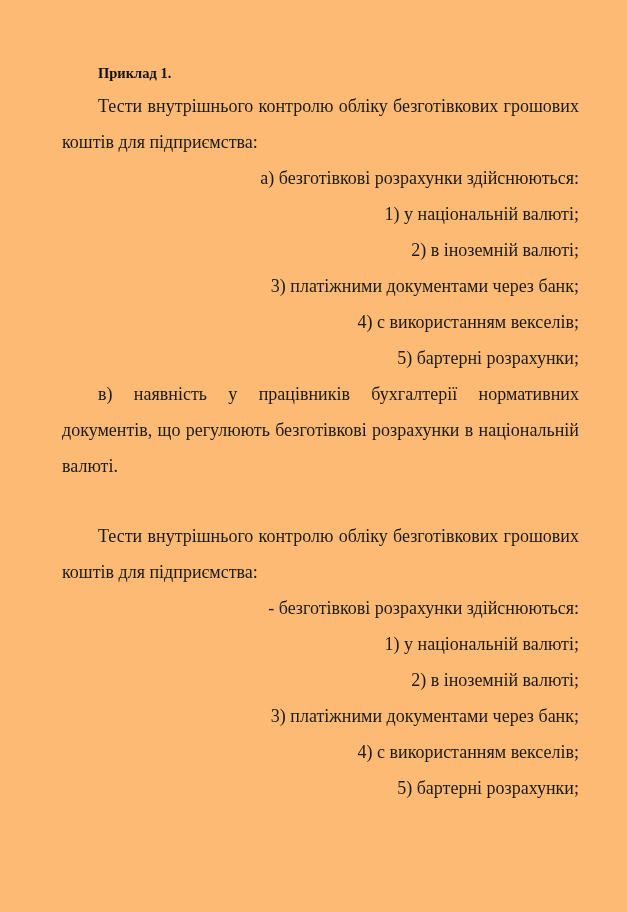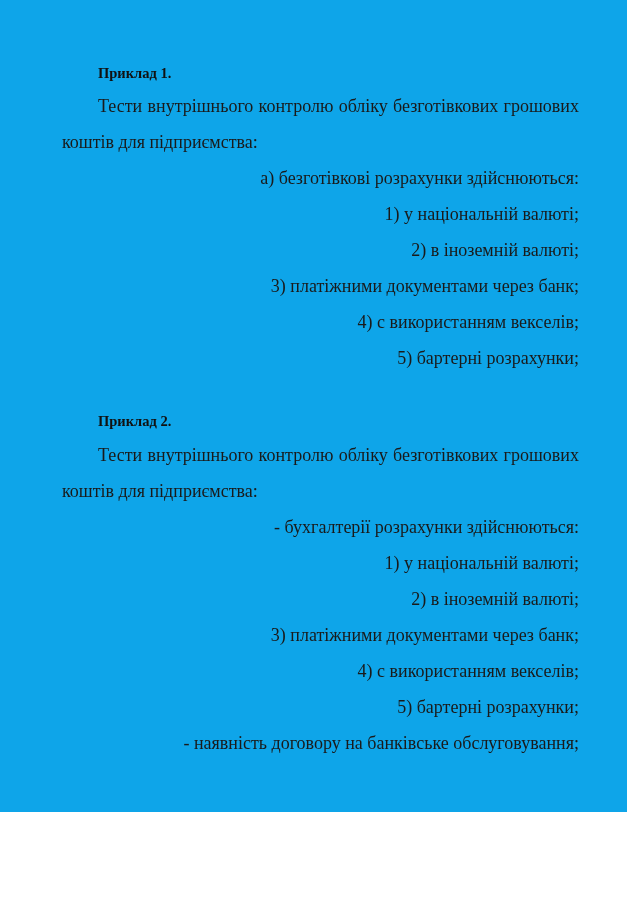--- a/index.html
+++ b/index.html
@@ -10,22 +10,22 @@
   body {
     width: 627px;
     height: 912px;
     font-family: "Liberation Serif", serif;
     color: #000000;
     overflow: hidden;
   }
   .page {
     position: relative;
     width: 627px;
-    height: 812px;
-    background: #0ea5e9;
+    height: 912px;
+    background: #fdba74;
     box-sizing: border-box;
     padding: 62px 48px 20px 62px;
   }
   .doc-body {
     width: 100%;
   }
   .block {
     margin: 0;
   }
   .heading {
@@ -65,30 +65,29 @@
 
     <div class="block">
       <p class="heading">Приклад 1.</p>
       <p class="para">Тести внутрішнього контролю обліку безготівкових грошових коштів для підприємства:</p>
       <p class="para level-a nojust">а) безготівкові розрахунки здійснюються:</p>
       <p class="para level-num nojust">1) у національній валюті;</p>
       <p class="para level-num nojust">2) в іноземній валюті;</p>
       <p class="para level-num nojust">3) платіжними документами через банк;</p>
       <p class="para level-num nojust">4) с використанням векселів;</p>
       <p class="para level-num nojust">5) бартерні розрахунки;</p>
+      <p class="para level-a">в) наявність у працівників бухгалтерії нормативних документів, що регулюють безготівкові розрахунки в національній валюті.</p>
     </div>
 
     <div class="spacer"></div>
 
     <div class="block">
-      <p class="heading">Приклад 2.</p>
       <p class="para">Тести внутрішнього контролю обліку безготівкових грошових коштів для підприємства:</p>
-      <p class="para level-a nojust">- бухгалтерії розрахунки здійснюються:</p>
+      <p class="para level-a nojust">- безготівкові розрахунки здійснюються:</p>
       <p class="para level-num nojust">1) у національній валюті;</p>
       <p class="para level-num nojust">2) в іноземній валюті;</p>
       <p class="para level-num nojust">3) платіжними документами через банк;</p>
       <p class="para level-num nojust">4) с використанням векселів;</p>
       <p class="para level-num nojust">5) бартерні розрахунки;</p>
-      <p class="para level-a nojust">- наявність договору на банківське обслуговування;</p>
     </div>
 
   </div>
 </div>
 
 </body></html>

